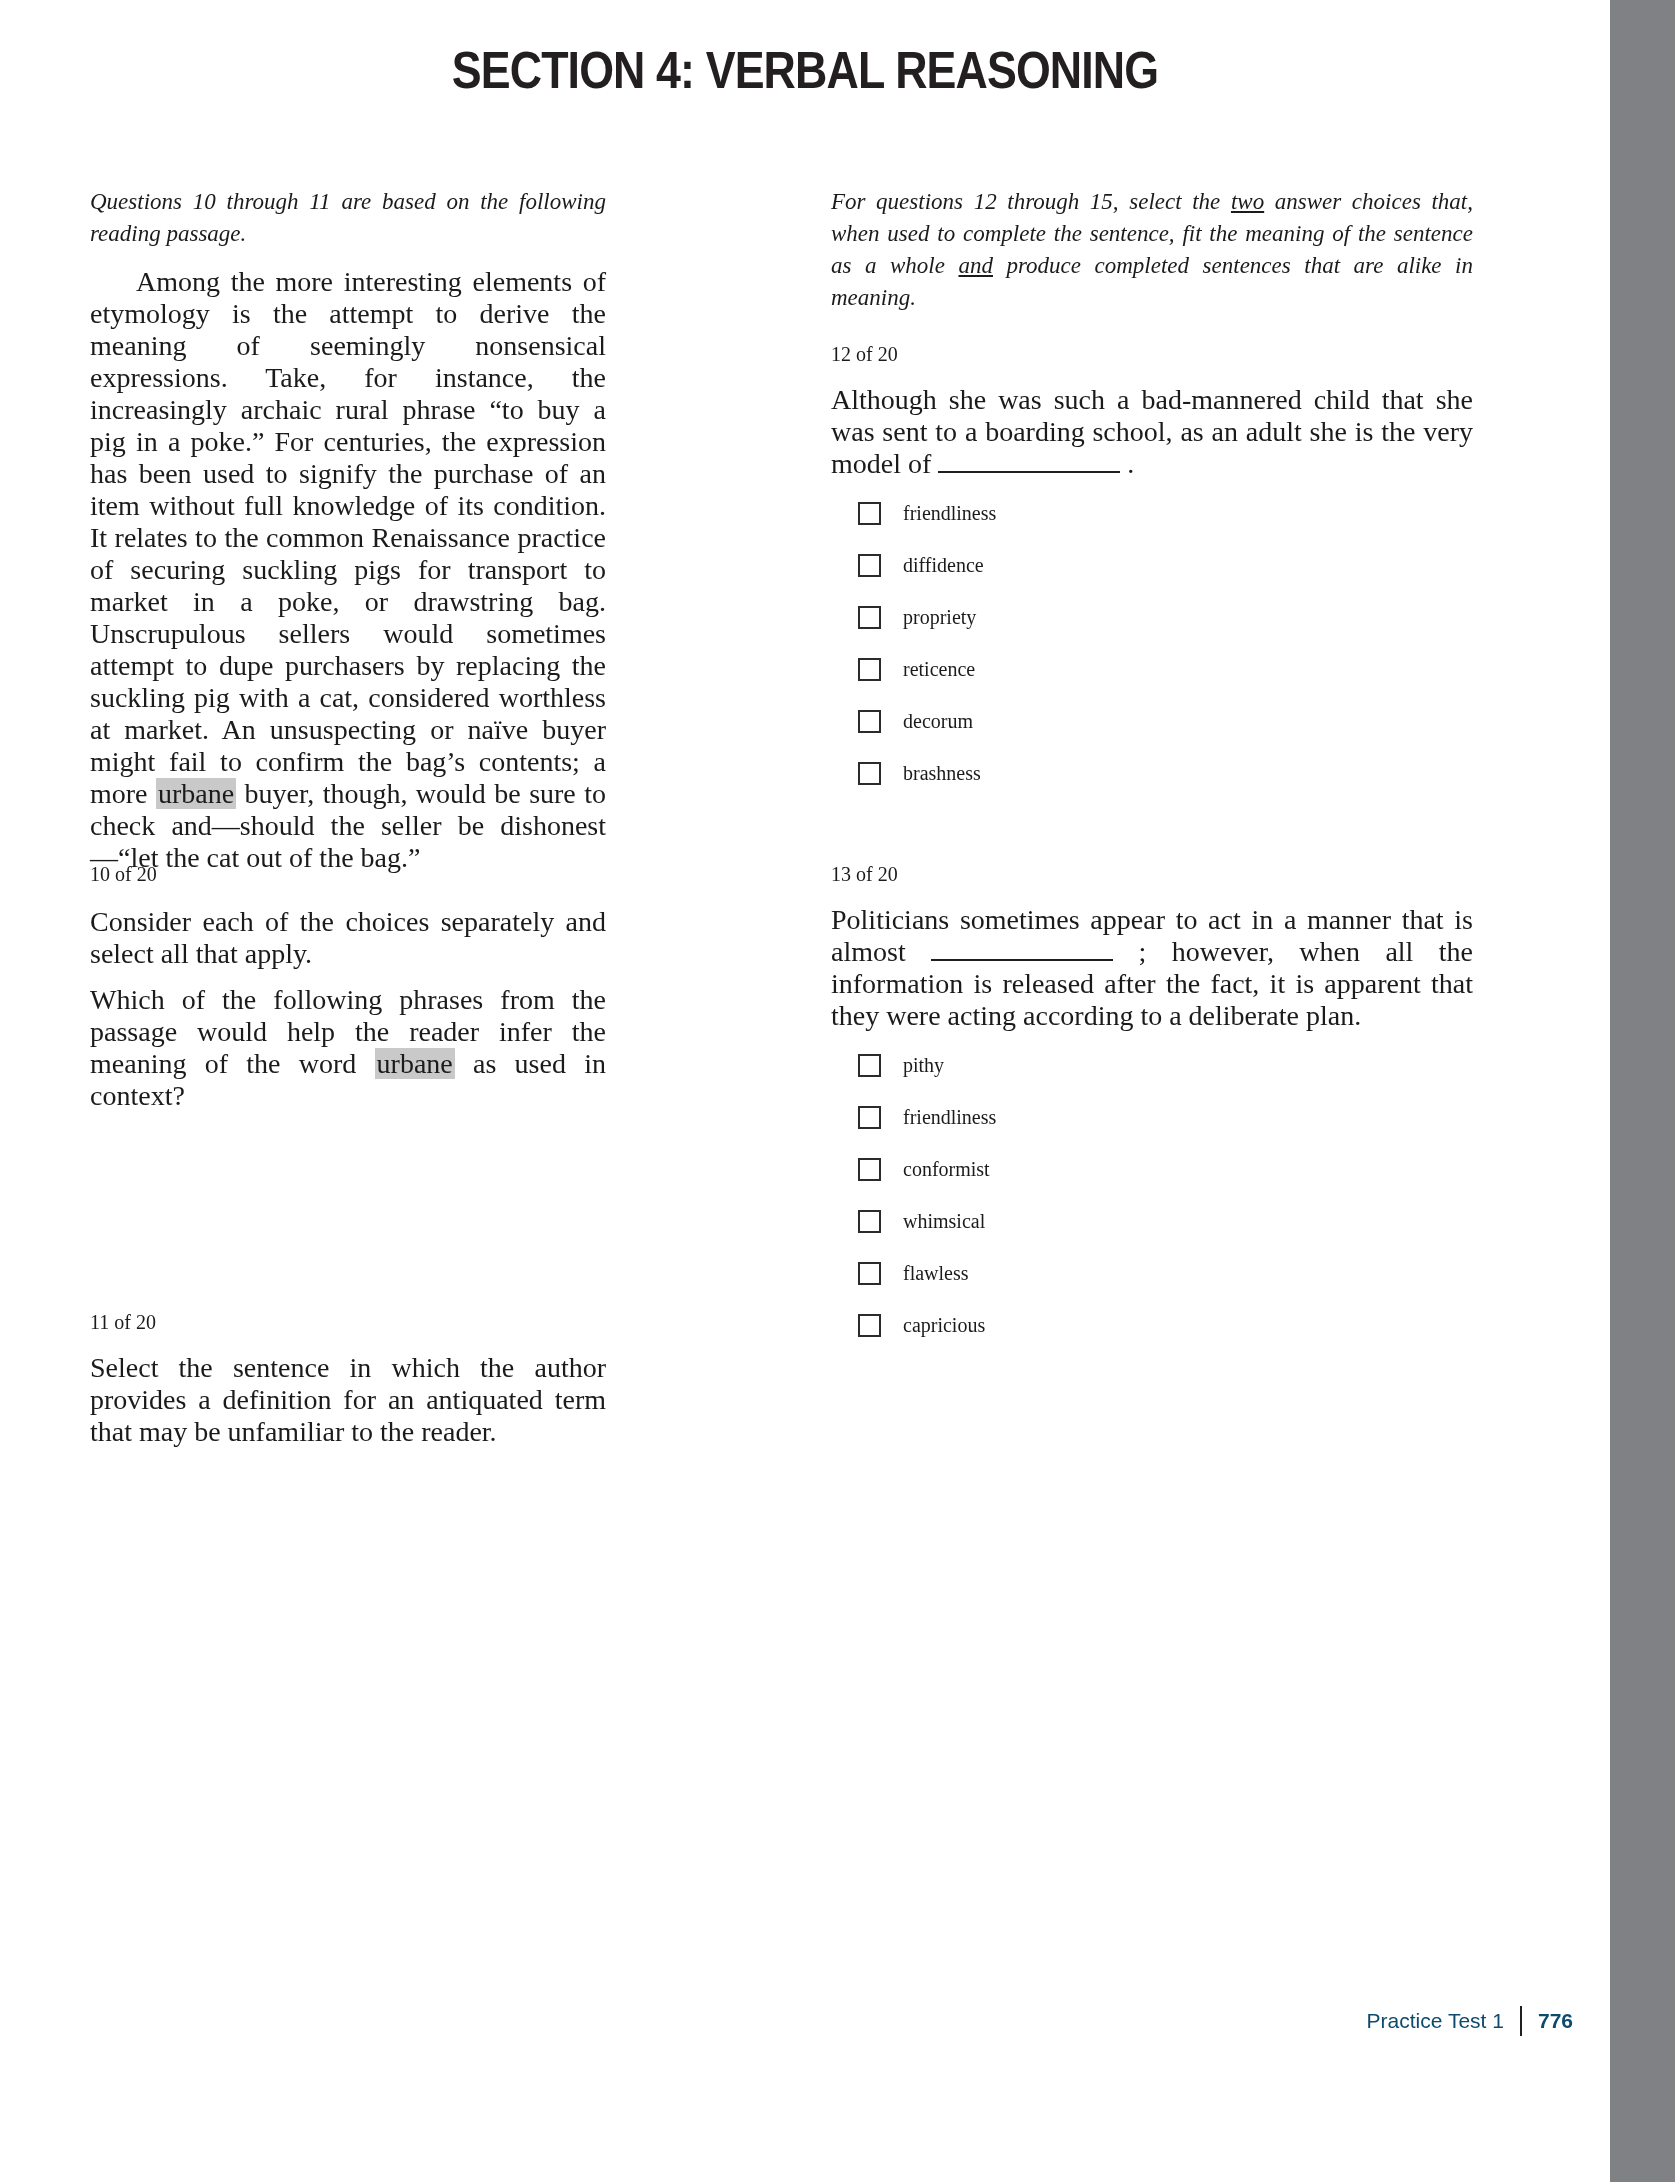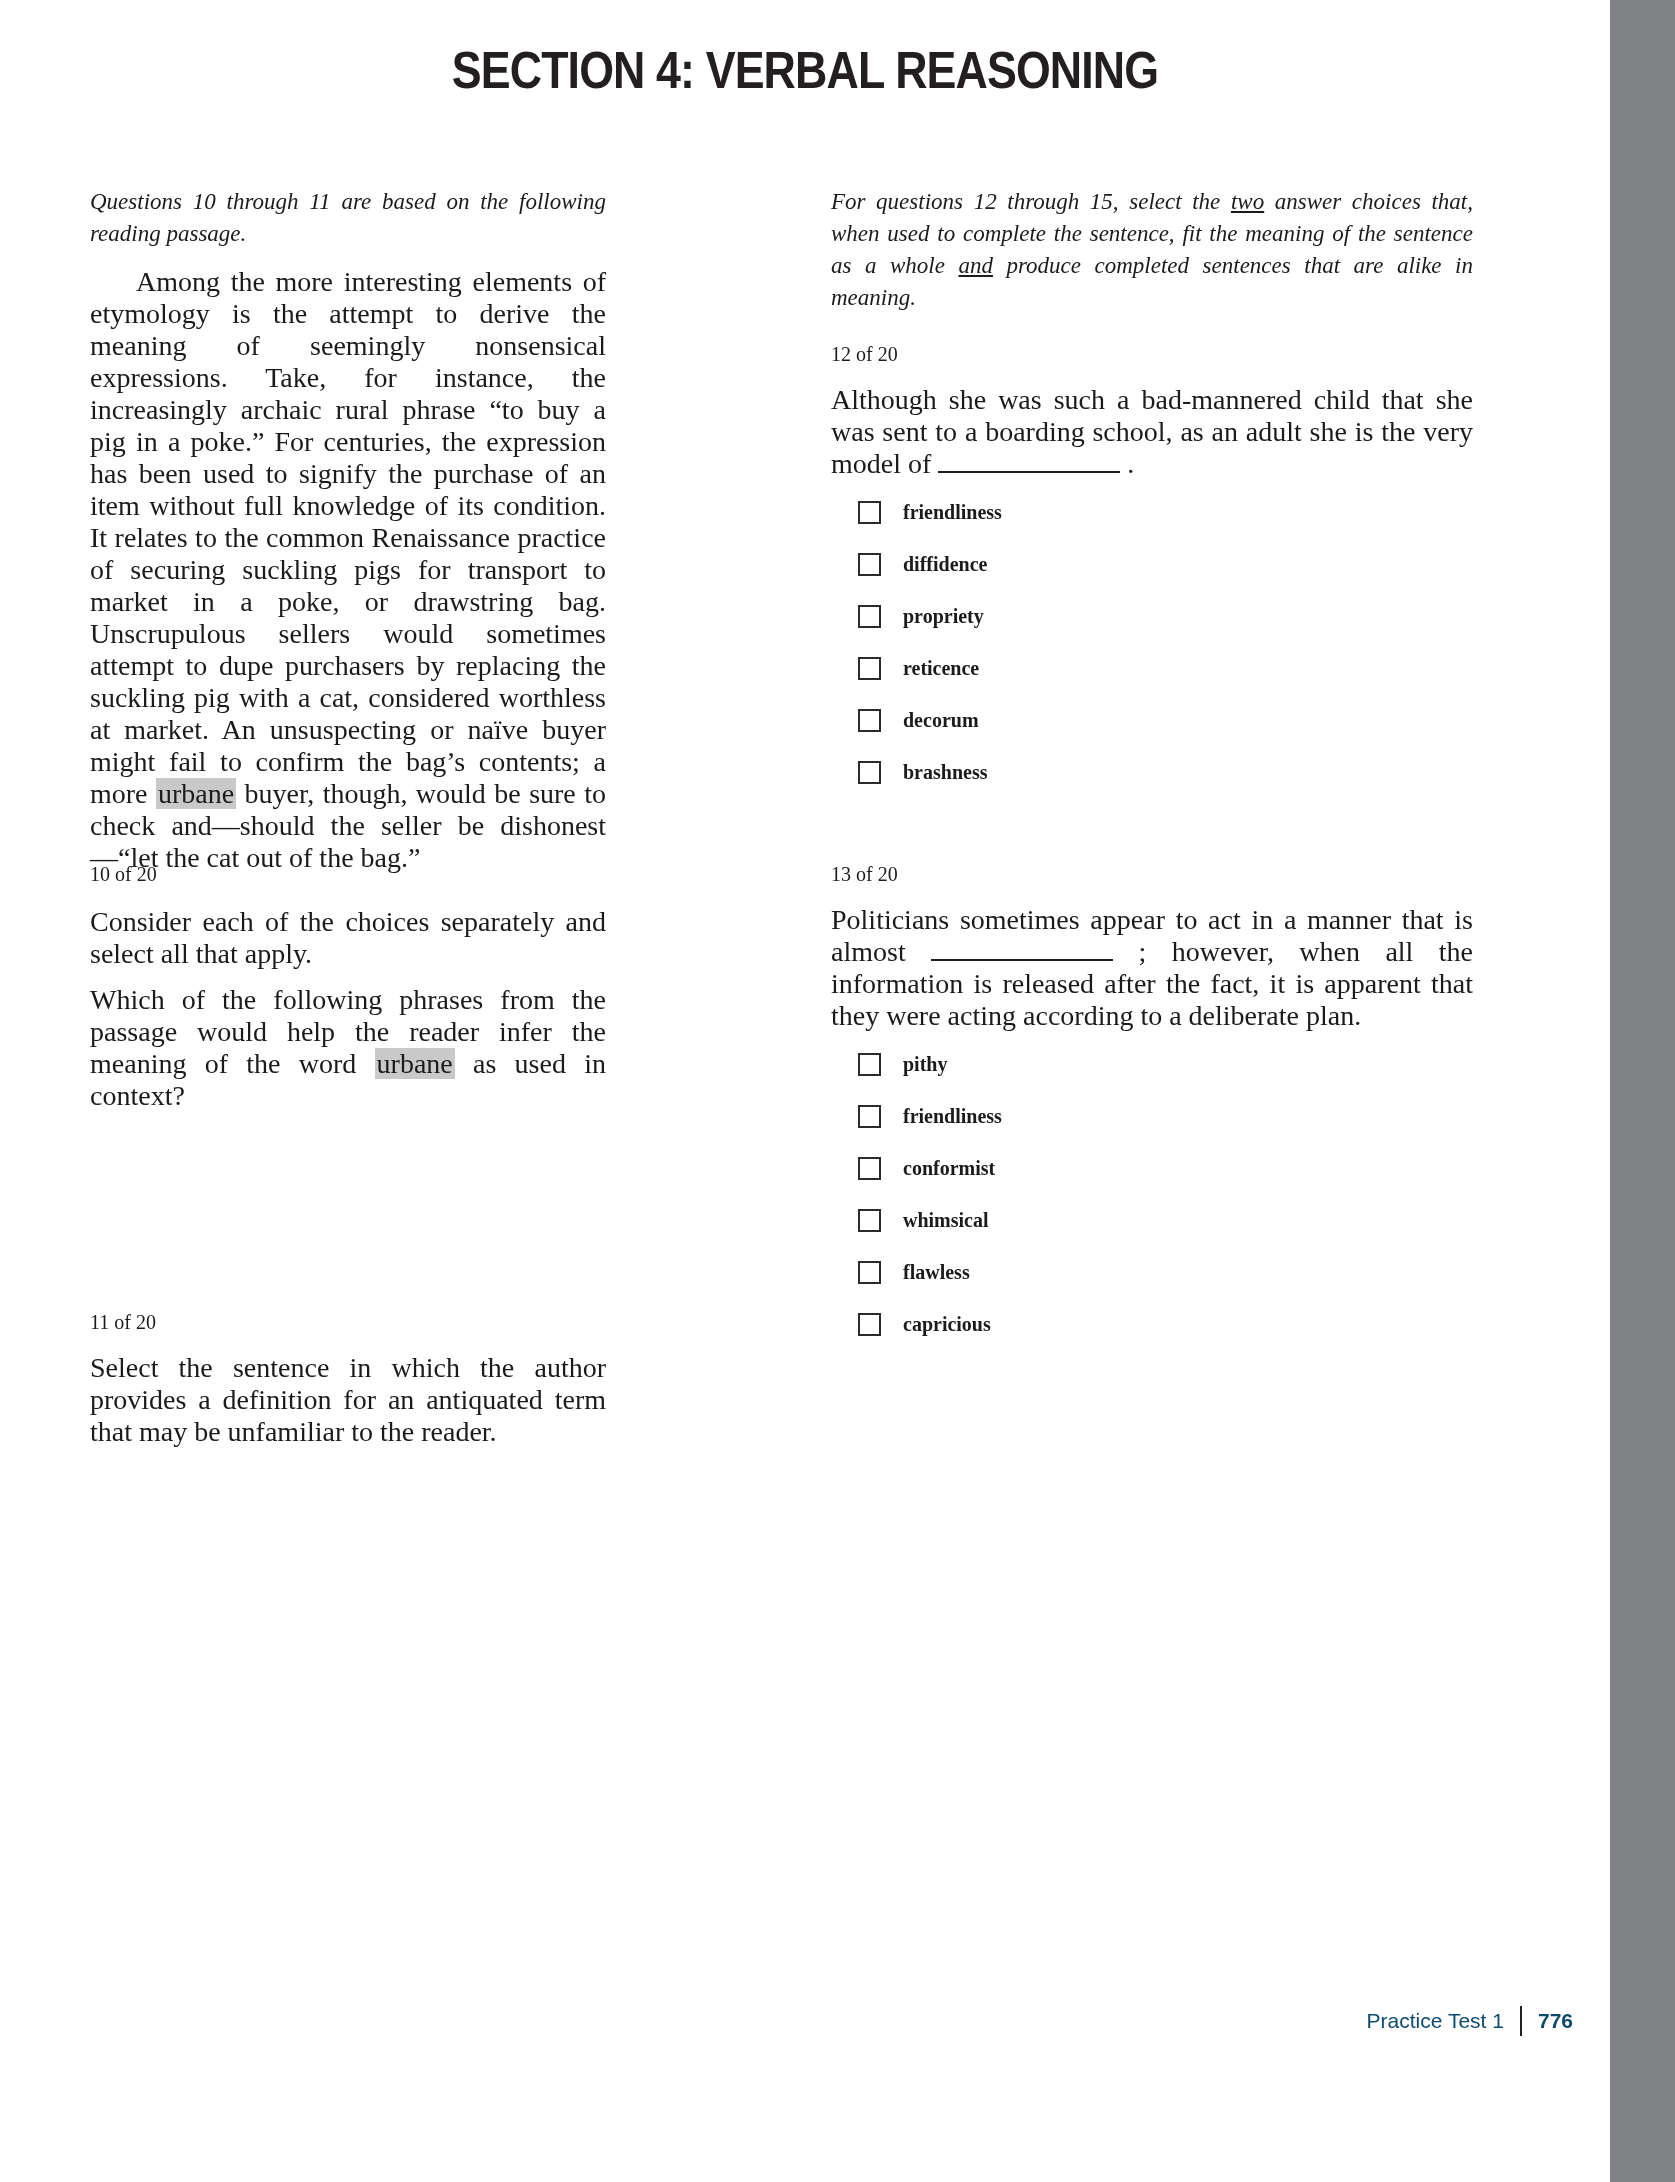--- a/index.html
+++ b/index.html
@@ -56,25 +56,23 @@
   .blank {
     display:inline-block;
     width:182px; height:20px;
     border-bottom:2px solid #1f1f1f;
   }
 
   .options { margin-top:24px; }
   .options-tight { margin-top:22px; }
   .option-row {
     display:flex;
-    align-items:center;
     height:21px;
     margin-bottom:31px;
     cursor:default;
-    font-weight:bold;
   }
   .checkbox {
     display:inline-block;
     width:19px; height:19px;
     border:2px solid #2b2b2b;
     background:#ffffff;
     margin-left:27px;
     flex:0 0 auto;
   }
   .option-label {

